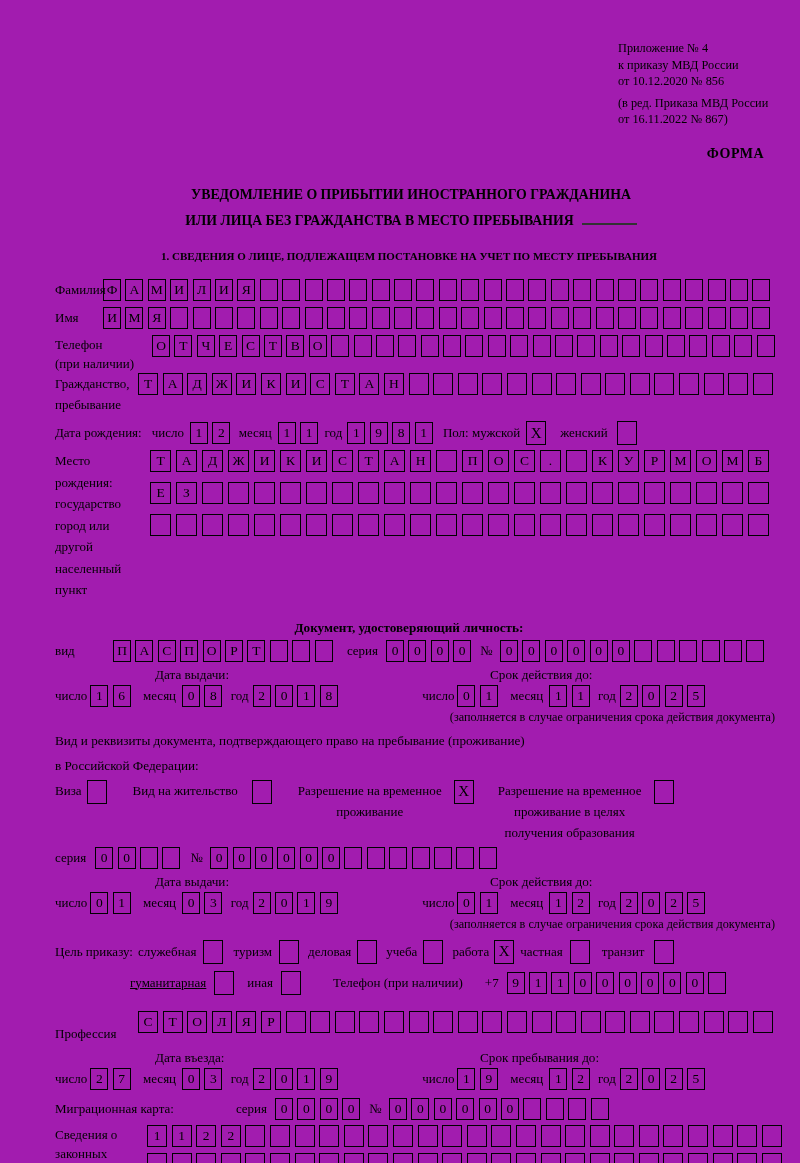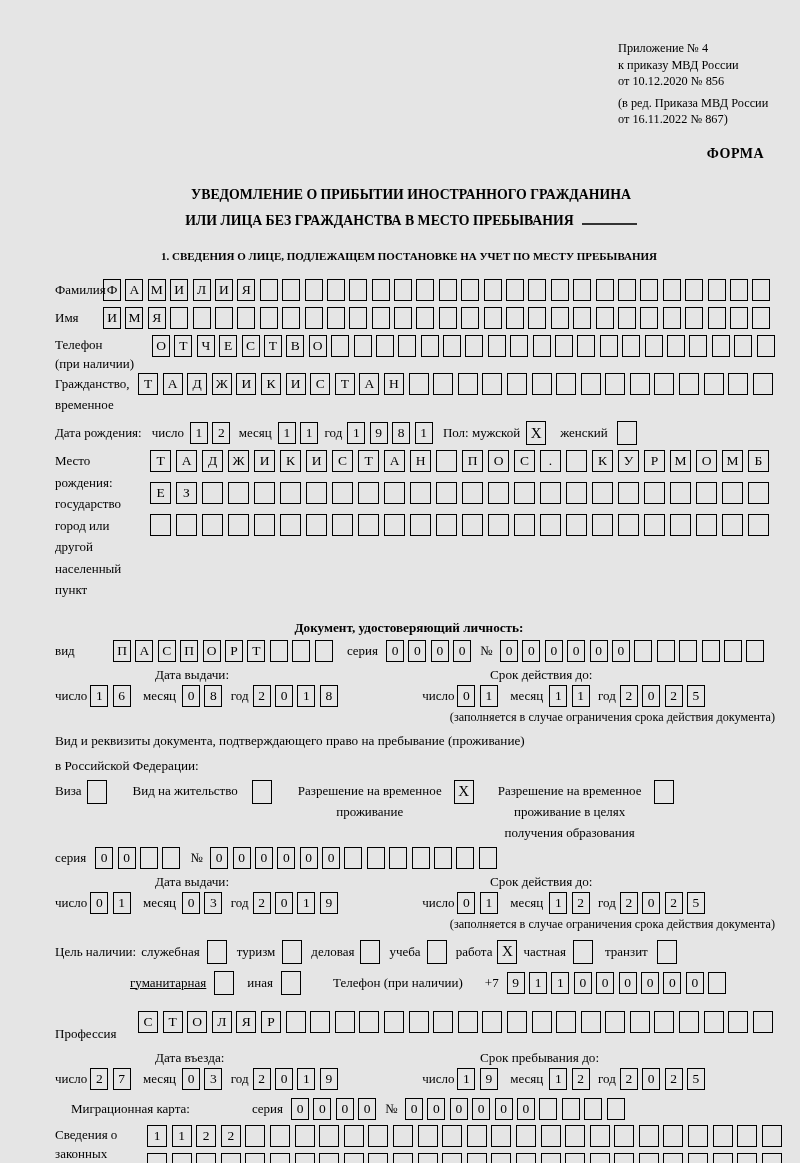--- a/index.html
+++ b/index.html
@@ -1,17 +1,17 @@
 <!DOCTYPE html>
 <html><head>
 <meta charset="utf-8">
 <style>
   html,body{margin:0;padding:0;background:#fff;}
   .page{
-    width:800px;height:1163px;background:#e5e5e5;color:#000;
+    width:800px;height:1163px;background:#a21caf;color:#000;
     font-family:"Liberation Serif",serif;font-size:13px;
     position:relative;box-sizing:border-box;
     padding:182px 25px 0 55px;overflow:hidden;
   }
   .top-note{position:absolute;left:618px;top:40px;font-size:12.3px;line-height:16.5px;white-space:nowrap;}
   .top-note .gap{margin-top:5px;}
   .forma{position:absolute;top:146px;right:36px;font-weight:bold;font-size:14px;letter-spacing:.5px;}
   .title{text-align:center;font-weight:bold;font-size:13.8px;line-height:26px;white-space:nowrap;margin-left:-8px;}
   .underline{display:inline-block;width:55px;border-bottom:2px solid #333;height:2px;margin-left:8px;vertical-align:baseline;}
   .sec{text-align:center;font-weight:bold;font-size:11px;margin-top:16px;margin-left:-12px;white-space:nowrap;}
@@ -161,21 +161,21 @@
         <span class="cell"></span>
         <span class="cell"></span>
         <span class="cell"></span>
         <span class="cell"></span>
       </span>
   </div>
 
   <div class="rowt">
     <span class="labcol" style="width:83px;line-height:21px;">
       <div>Гражданство,</div>
-      <div>временное</div>
+      <div>пребывание</div>
     </span>
     <span class="cells md">
         <span class="cell">Т</span>
         <span class="cell">А</span>
         <span class="cell">Д</span>
         <span class="cell">Ж</span>
         <span class="cell">И</span>
         <span class="cell">К</span>
         <span class="cell">И</span>
         <span class="cell">С</span>
@@ -499,21 +499,21 @@
     <span class="cells">
         <span class="cell">2</span>
         <span class="cell">0</span>
         <span class="cell">2</span>
         <span class="cell">5</span>
       </span>
   </div>
   <div class="rnote">(заполняется в случае ограничения срока действия документа)</div>
 
   <div class="row nw" style="margin-top:8px;">
-    <span class="lab" style="margin-right:5px;">Цель наличии:</span>
+    <span class="lab" style="margin-right:5px;">Цель приказу:</span>
     <span class="lab" style="margin-right:7px;">служебная</span>
     <span class="cb">
         <span class="cell"></span>
       </span>
     <span class="lab" style="margin:0 7px 0 10px;">туризм</span>
     <span class="cb">
         <span class="cell"></span>
       </span>
     <span class="lab" style="margin:0 6px 0 9px;">деловая</span>
     <span class="cb">
@@ -628,21 +628,21 @@
       </span>
     <span class="lab" style="margin:0 4px 0 4px;">год</span>
     <span class="cells">
         <span class="cell">2</span>
         <span class="cell">0</span>
         <span class="cell">2</span>
         <span class="cell">5</span>
       </span>
   </div>
 
-  <div class="row nw" style="margin-top:8px;margin-left:16px;">
+  <div class="row nw" style="margin-top:8px;">
     <span class="lab">Миграционная карта:</span>
     <span class="lab" style="margin:0 8px 0 62px;">серия</span>
     <span class="cells">
         <span class="cell">0</span>
         <span class="cell">0</span>
         <span class="cell">0</span>
         <span class="cell">0</span>
       </span>
     <span class="lab" style="margin:0 7px 0 5px;">№</span>
     <span class="cells">

